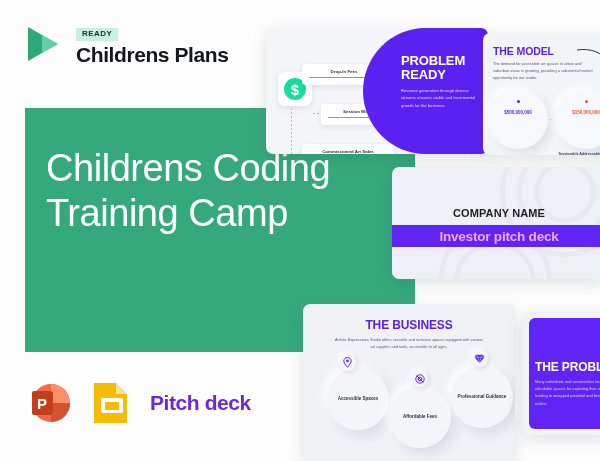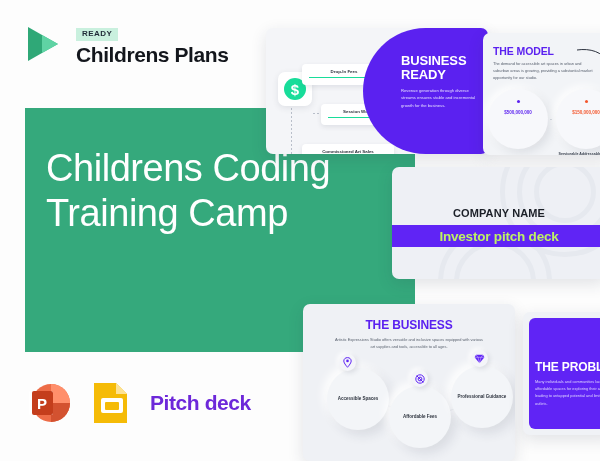--- a/index.html
+++ b/index.html
@@ -97,21 +97,21 @@
 
   
   .card-cn{left:392px;top:167px;width:214px;height:112px;background:#eef0f5;}
   .cn-arcs{position:absolute;right:-24px;top:-40px;width:130px;height:130px;}
   .cn-arcs2{position:absolute;left:46px;bottom:-56px;width:110px;height:110px;}
   .ring{position:absolute;border-radius:50%;border:5px solid #e6e9ef;}
   .cn-name{position:absolute;left:0;right:0;top:40px;text-align:center;
     font-size:11px;font-weight:800;color:#1b1f27;letter-spacing:.01em;}
   .cn-band{position:absolute;left:0;right:0;top:58px;height:22px;background:#6024f5;
     display:flex;align-items:center;justify-content:center;}
-  .cn-band span{color:#bef264;font-size:13.5px;font-weight:800;letter-spacing:-.015em;}
+  .cn-band span{color:#f0abfc;font-size:13.5px;font-weight:800;letter-spacing:-.015em;}
 
   
   .card-sol{left:303px;top:304px;width:212px;height:157px;background:#eff1f5;}
   .sol-h{position:absolute;left:0;right:0;top:14px;text-align:center;
     font-size:12px;font-weight:800;color:#5b21f0;letter-spacing:-.01em;}
   .sol-p{position:absolute;left:30px;right:30px;top:32px;text-align:center;
     font-size:3.9px;line-height:1.85;color:#5a626f;}
   .sol-c{
     position:absolute;width:62px;height:62px;border-radius:50%;background:#f3f5f8;
     box-shadow:5px 5px 12px rgba(40,50,70,.11),-4px -4px 10px rgba(255,255,255,.95);
@@ -185,21 +185,21 @@
       <span>Session Workshops</span>
       <i></i>
     </div>
     <div class="bm-pill bm-p3">
       <span>Commissioned Art Sales</span>
 
     </div>
 
     <div class="bm-purple">
       <div class="bm-purple-inner">
-        <div class="bm-h">BUSINESS</div>
+        <div class="bm-h">PROBLEM</div>
         <div class="bm-h">READY</div>
         <div class="bm-p">Revenue generation through diverse streams ensures stable and incremental growth for the business.</div>
       </div>
     </div>
   </div>
 
   <div class="card card-mk">
     <div class="mk-h">THE MODEL</div>
     <div class="mk-arrow">
       <svg width="34" height="22" viewBox="0 0 34 22">

